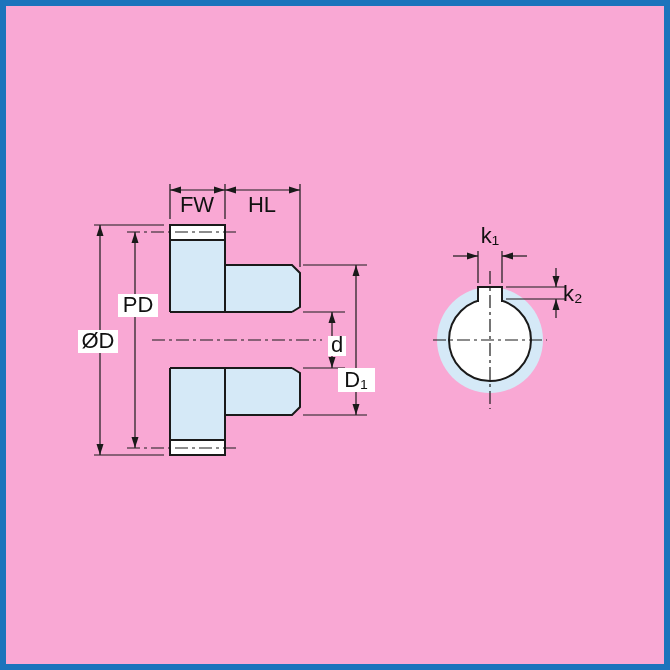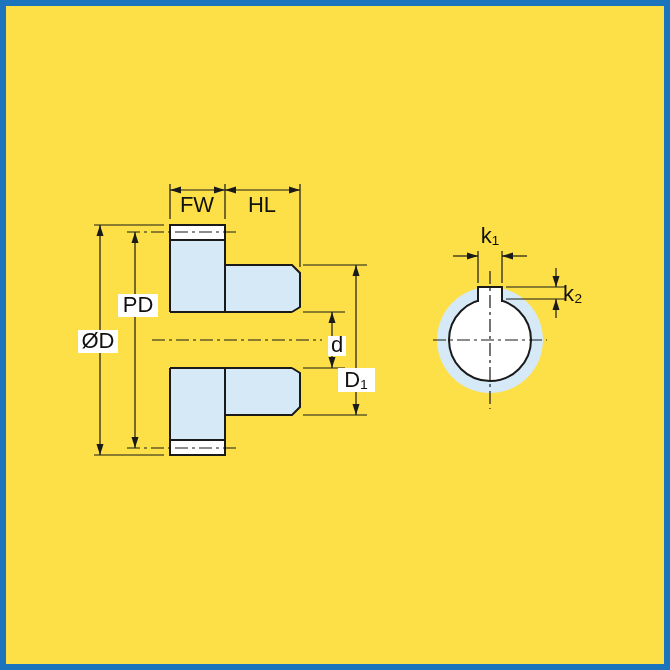--- a/index.html
+++ b/index.html
@@ -1,16 +1,16 @@
 <!DOCTYPE html>
 <html><head>
 <meta charset="utf-8">
 <style>
   html,body{margin:0;padding:0;background:#ffffff;}
-  .stage{width:670px;height:670px;position:relative;background:#fde047;}
+  .stage{width:670px;height:670px;position:relative;background:#f9a8d4;}
   svg{display:block;}
   .ln2{stroke:#1a1a1a;stroke-width:2;fill:none;stroke-linejoin:miter;}
   .dim{stroke:#1a1a1a;stroke-width:1.2;fill:none;}
   .cl{stroke:#1a1a1a;stroke-width:1.2;fill:none;stroke-dasharray:13 4 3 4;}
   .lbl{font-family:"Liberation Sans",sans-serif;font-size:22px;fill:#111111;}
   .bg{fill:#ffffff;}
 </style>
 </head>
 <body>
 

